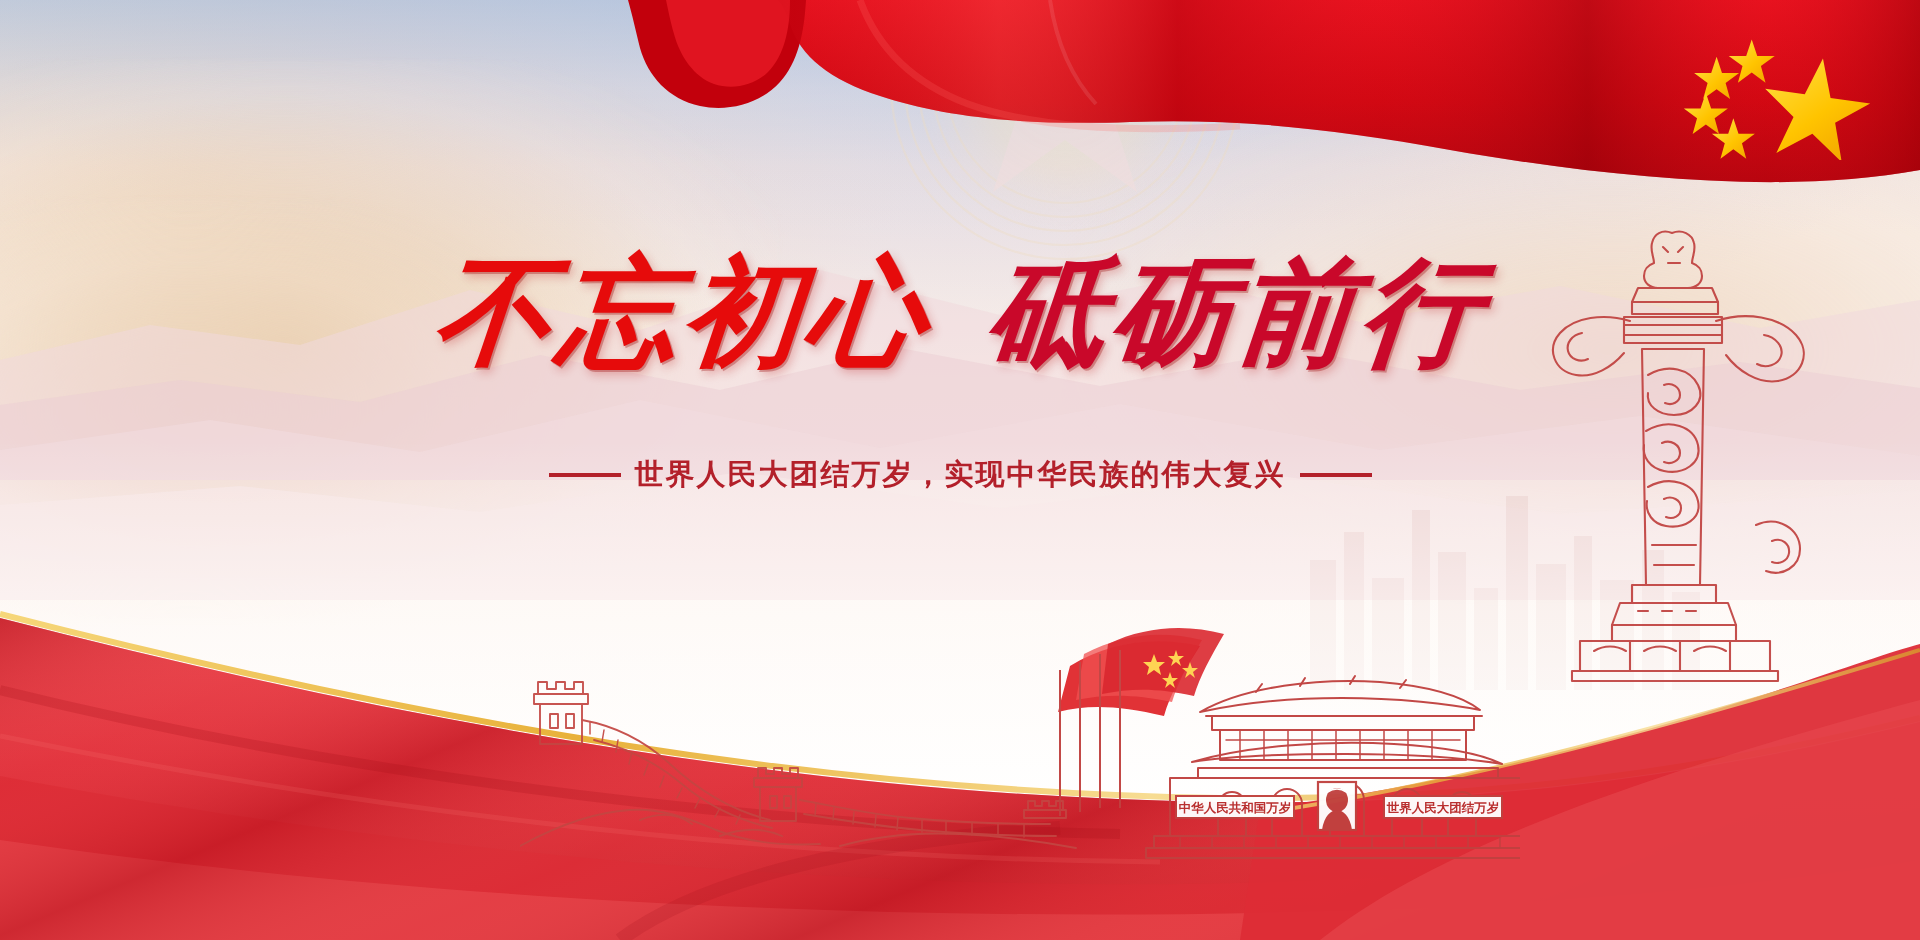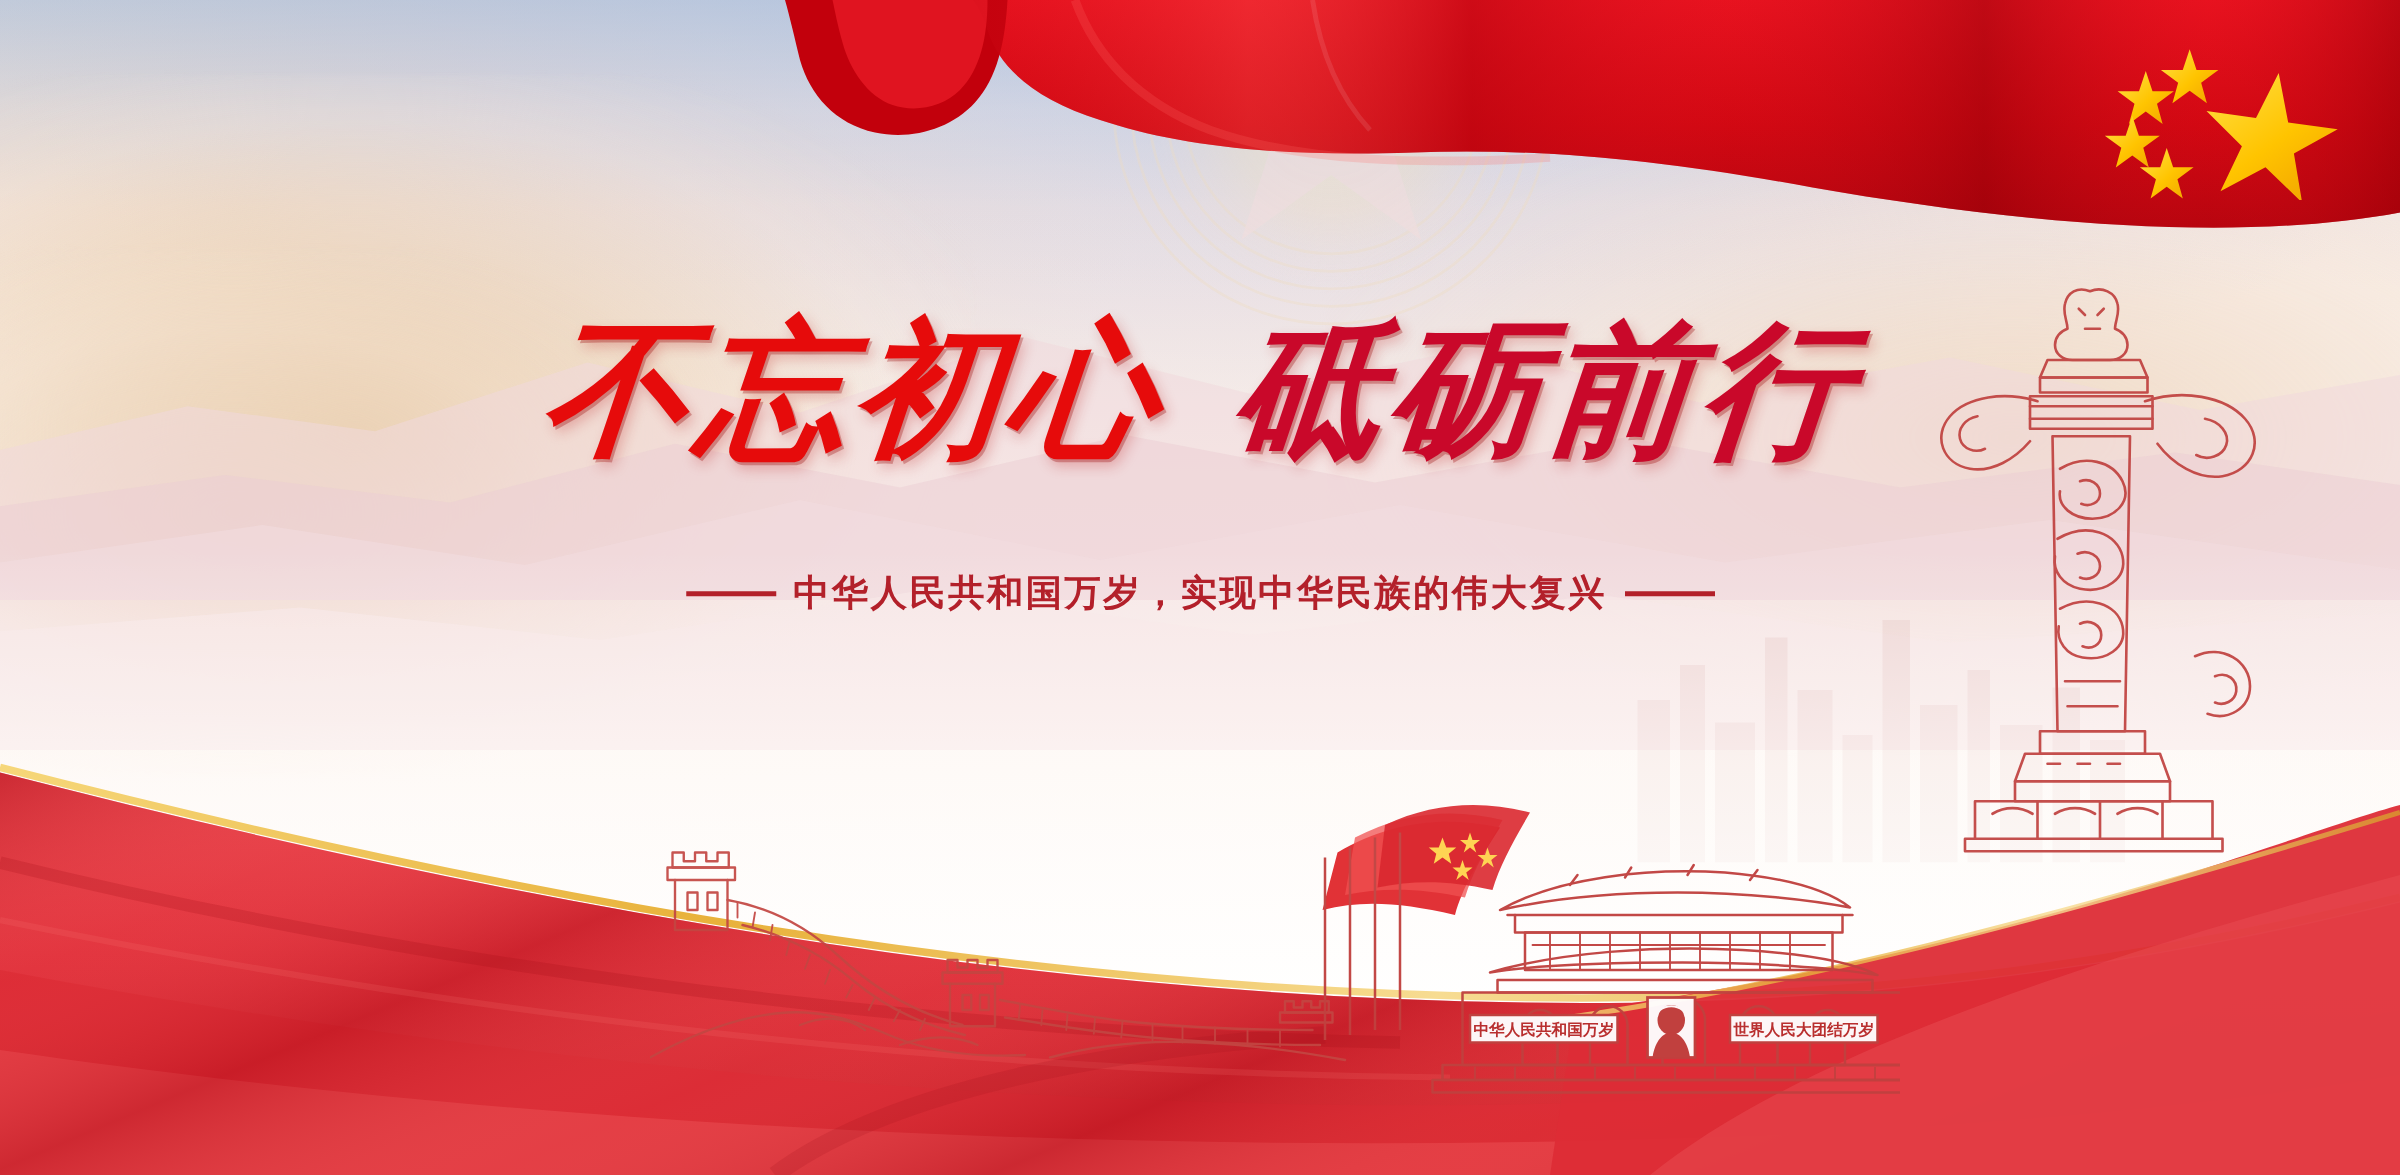--- a/index.html
+++ b/index.html
@@ -53,21 +53,21 @@
 
   
   .ribbon-bottom { position:absolute; left:0; bottom:0; width:1920px; height:400px; pointer-events:none; }
   .ribbon-bottom svg { display:block; width:1920px; height:400px; }
 
   
   .art { position:absolute; pointer-events:none; }
   .art svg { display:block; }
 
   .art-wall   { left:520px; bottom:90px; width:560px; height:190px; opacity:.92; }
-  .art-gate   { left:1050px; bottom:44px; width:470px; height:260px; opacity:.96;text-align:right; }
+  .art-gate   { left:1050px; bottom:60px; width:470px; height:260px; opacity:.96;text-align:right; }
   .art-pillar { right:100px; bottom:245px; width:300px; height:470px; opacity:.92; }
 
   
   .art-city { left:1280px; top:440px; width:460px; height:250px; opacity:.16; }
 
   
   .headline-wrap {
     position:absolute; left:0; top:248px; width:1920px;
     text-align:center; z-index:6;
   }
@@ -251,21 +251,21 @@
     </svg>
   </div>
 
   <div class="headline-wrap">
     <div class="headline"><span>不忘初心</span><span class="gap"></span><span class="seg2">砥砺前行</span></div>
   </div>
 
   <div class="subline-wrap">
     <div class="subline">
       <span class="dash"></span>
-      <span>中华人民共和国万岁，实现中华民族的伟大复兴</span>
+      <span>世界人民大团结万岁，实现中华民族的伟大复兴</span>
       <span class="dash"></span>
     </div>
   </div>
 
   <div class="art art-pillar">
     <svg viewBox="0 0 300 470" width="300" height="470">
       <g fill="none" stroke="#c0413f" stroke-width="2.1" stroke-linecap="round" stroke-linejoin="round">
 
         <path d="M152,8 c10,-4 20,1 22,10 c2,8 -2,14 -2,20 c6,2 10,7 10,13 c0,7 -6,12 -14,12 l-30,0 c-8,0 -14,-5 -14,-12 c0,-6 4,-11 10,-13 c0,-6 -4,-12 -2,-20 c2,-9 10,-14 20,-10 Z"></path>
         <path d="M143,22 l5,5 M163,22 l-5,5 M148,38 l12,0"></path>

